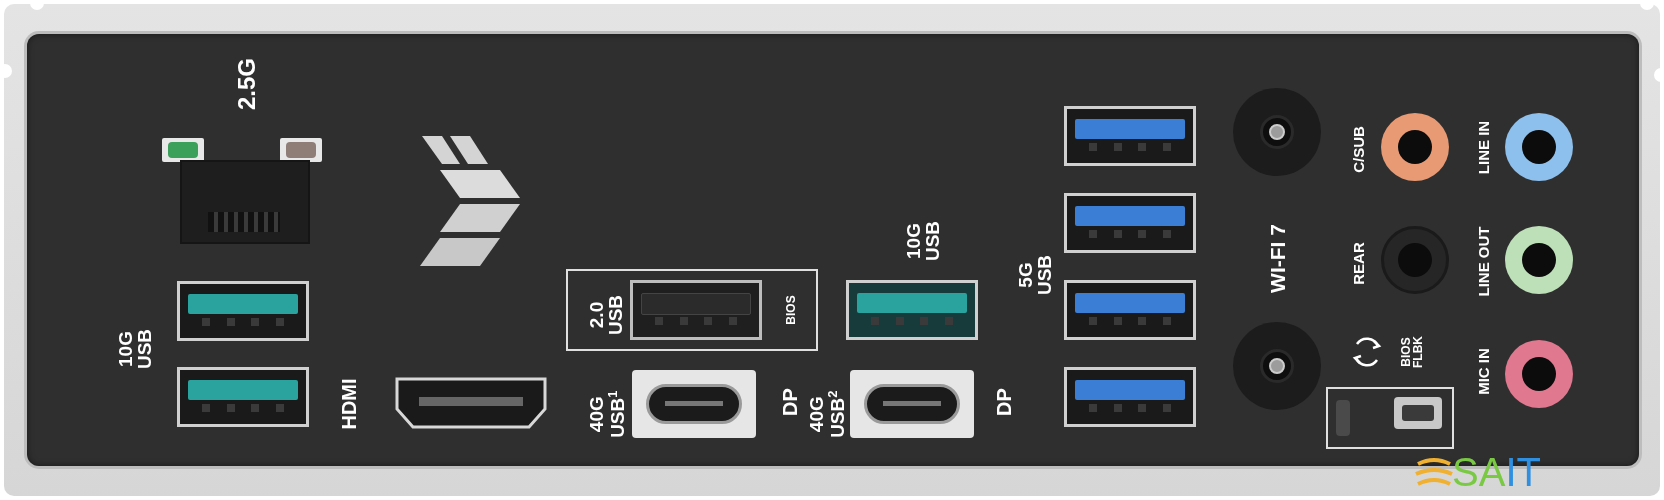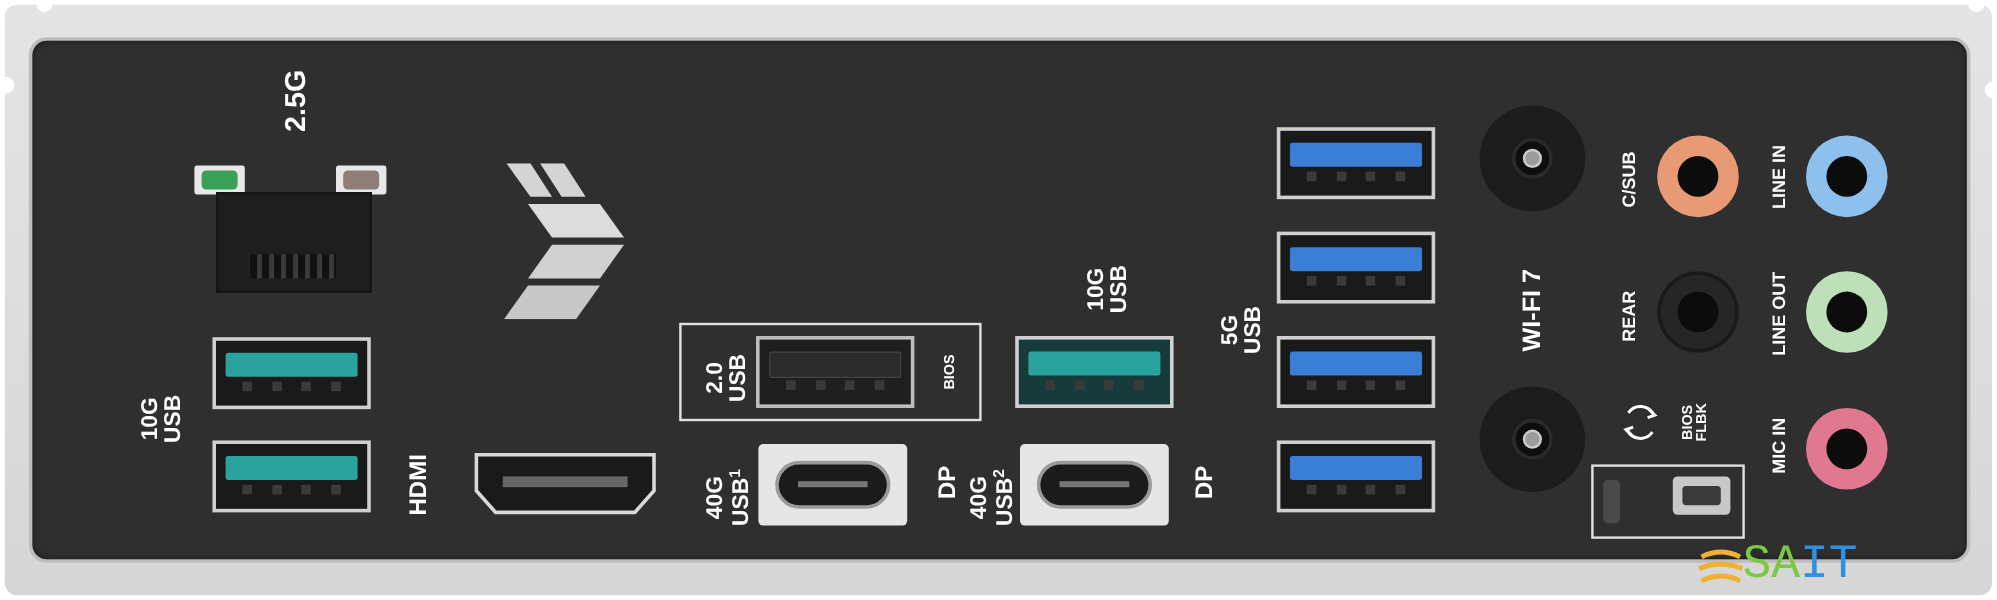--- a/index.html
+++ b/index.html
@@ -1,20 +1,20 @@
 <!DOCTYPE html>
 <html><head>
 <meta charset="utf-8">
 <style>
   html,body{margin:0;padding:0;background:#fff;}
   body{width:1664px;height:500px;position:relative;overflow:hidden;font-family:"Liberation Sans","DejaVu Sans",sans-serif;}
   .bracket{position:absolute;left:4px;top:4px;width:1656px;height:492px;background:linear-gradient(#e4e4e4,#d6d6d6);border-radius:10px;}
   .panel{position:absolute;left:27px;top:34px;width:1612px;height:432px;background:#2f2f2f;border-radius:12px;box-shadow:0 0 0 3px #bdbdbd, inset 0 0 6px rgba(0,0,0,.5);}
   .notch{position:absolute;width:14px;height:14px;border-radius:50%;background:#fff;}
-  .abs{position:absolute;font-family:Liberation Mono, monospace;}
+  .abs{position:absolute;}
   .lbl{position:absolute;color:#fff;font-weight:bold;white-space:nowrap;transform:rotate(-90deg);transform-origin:center center;text-align:center;line-height:1.0;}
   .lbl .l{display:block;}
   
   .rj{position:absolute;background:#1e1e1e;border:2px solid #151515;}
   .led{position:absolute;width:42px;height:24px;background:#e8e8e8;border-radius:2px;}
   .led i{position:absolute;left:6px;top:4px;width:30px;height:16px;border-radius:4px;}
   
   .usba{position:absolute;width:132px;height:60px;background:#1a1a1a;border:3px solid #d0d0d0;box-sizing:border-box;}
   .usba .tongue{position:absolute;left:8px;right:8px;top:10px;height:20px;border-radius:2px;}
   .usba .pins{position:absolute;left:14px;right:14px;top:34px;height:10px;display:flex;justify-content:space-around;}

